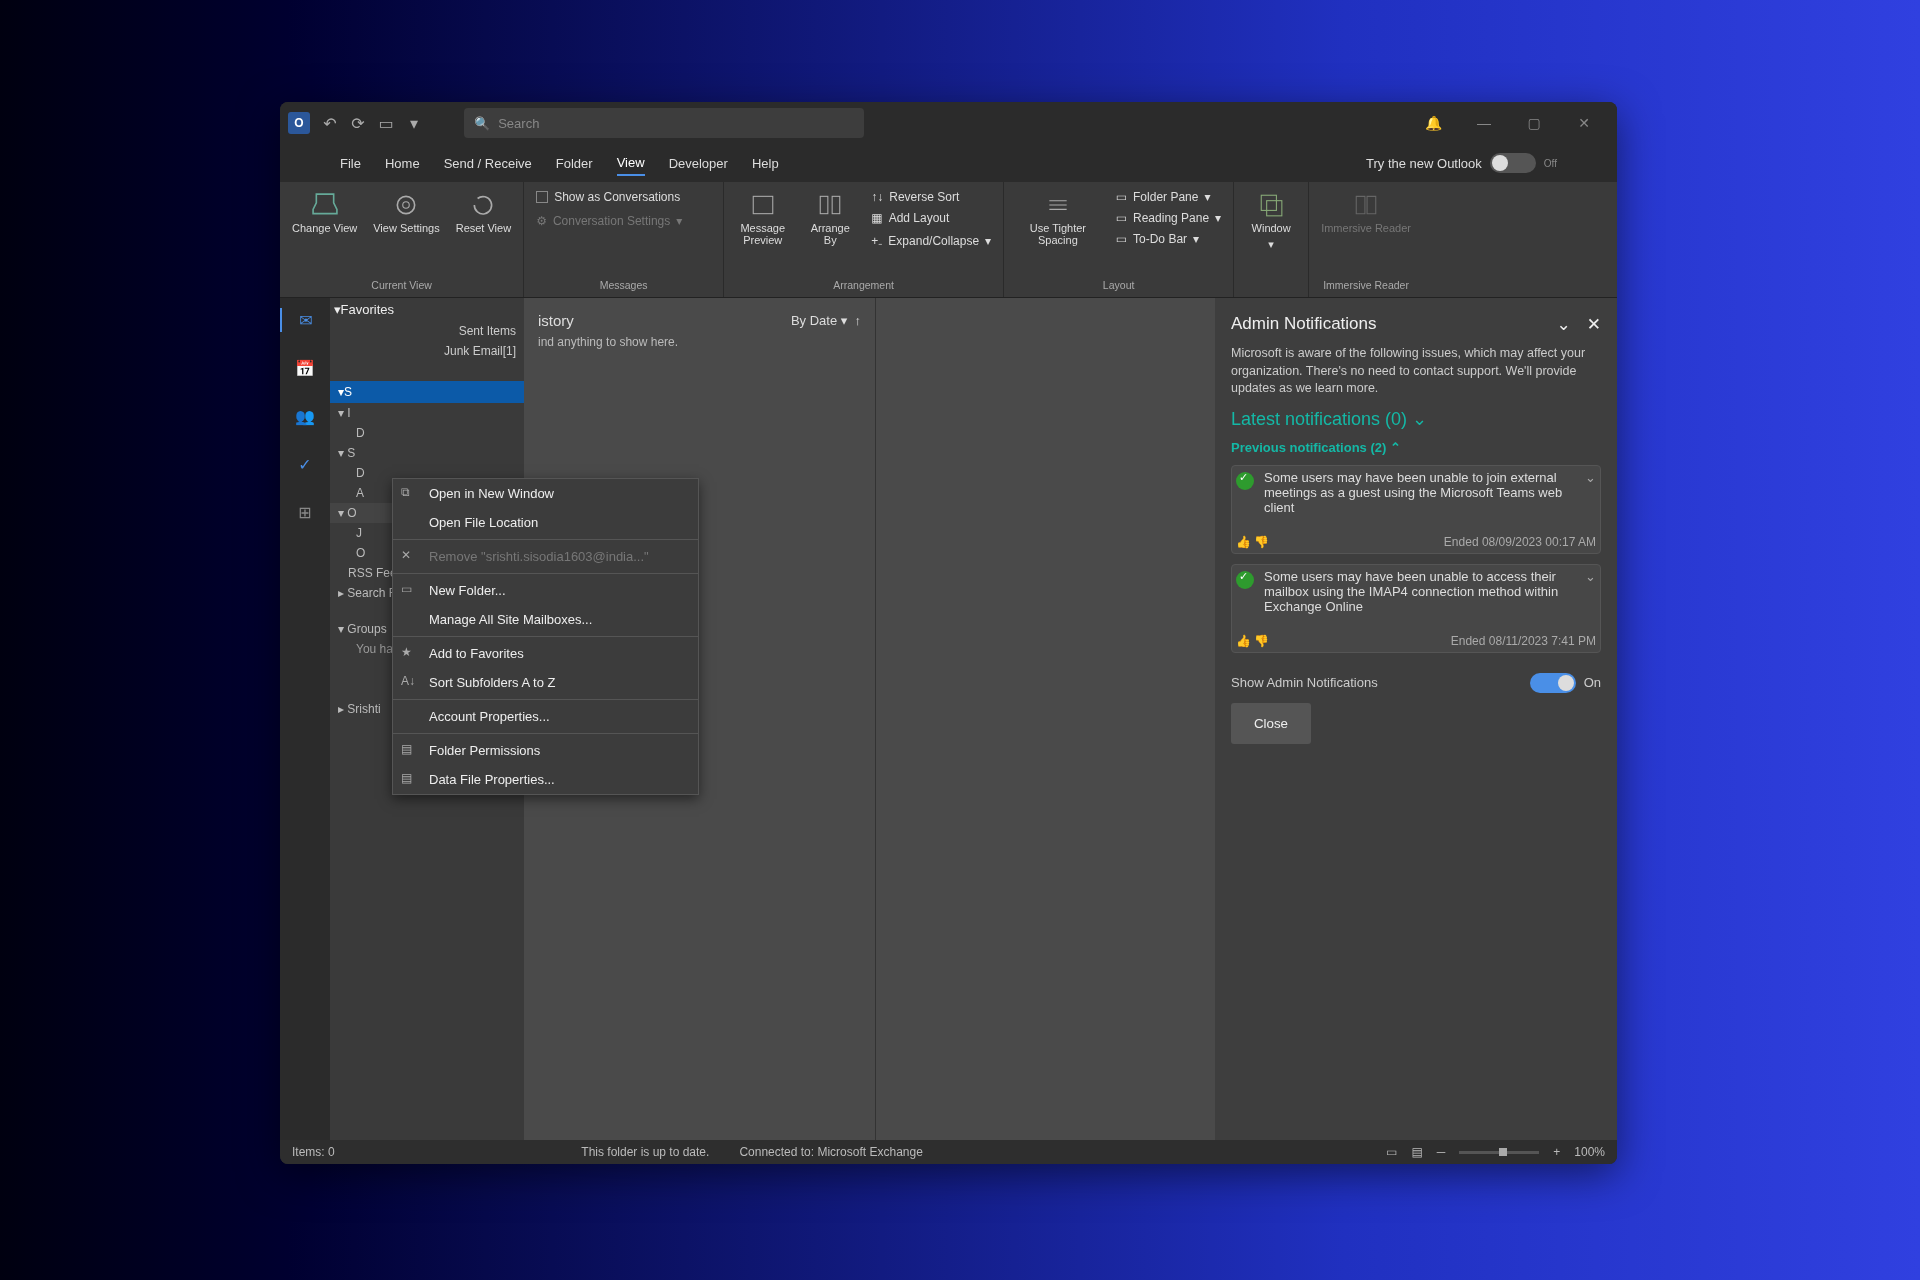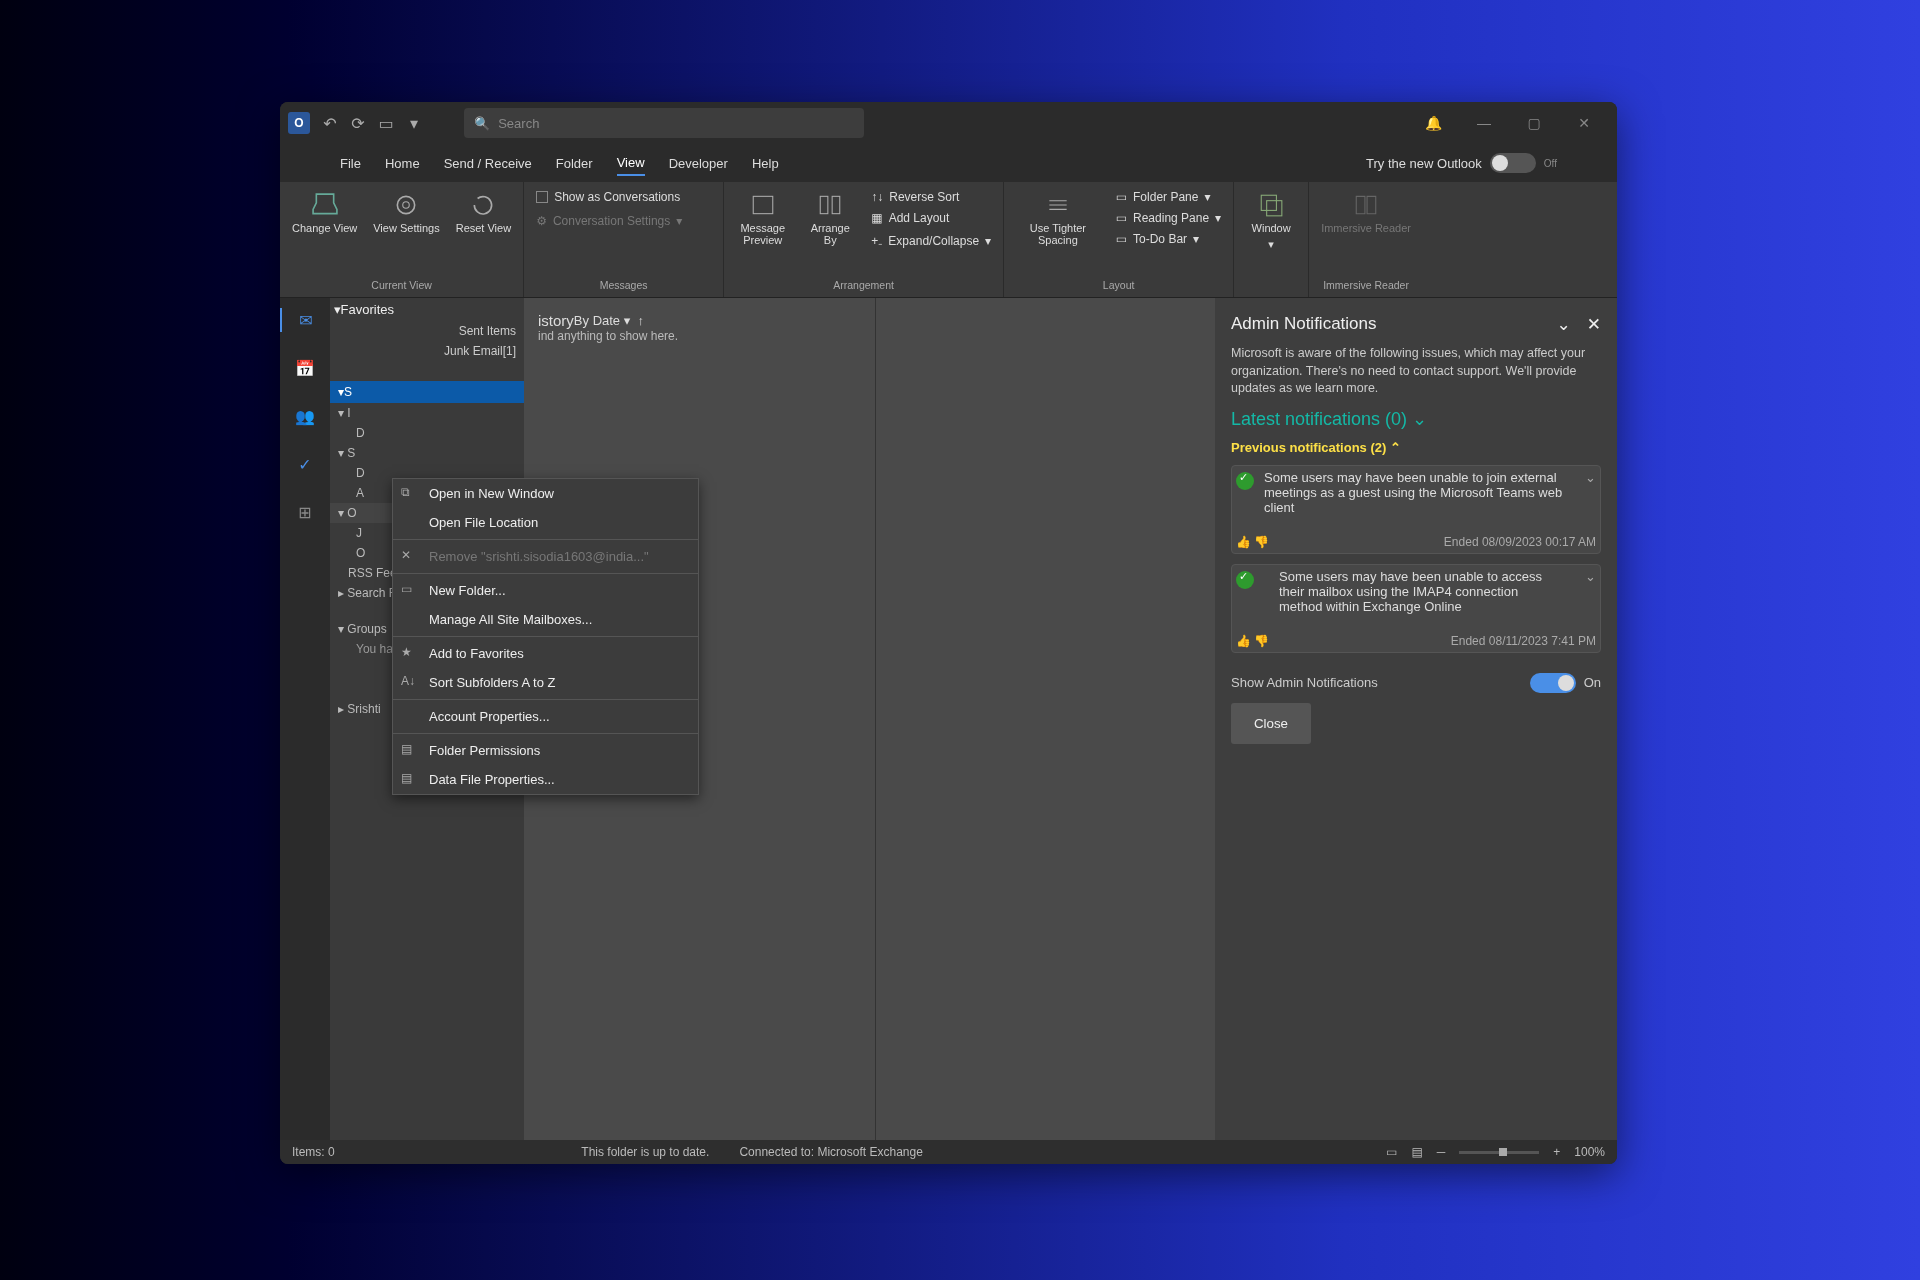--- a/index.html
+++ b/index.html
@@ -30,21 +30,21 @@
 .body { flex: 1; display: flex; overflow: hidden; }
 .navrail { width: 50px; background: #2b2b2b; display: flex; flex-direction: column; align-items: center; padding-top: 10px; gap: 24px; color: #888; }
 .navrail .nicon { width: 24px; height: 24px; display:flex; align-items:center; justify-content:center; }
 .navrail .nicon.active { color: #4a8fe7; border-left: 2px solid #4a8fe7; padding-left: 0; width: 100%; }
 .foldertree { width: 194px; background: #3a3a3a; color: #ddd; font-size: 13px; overflow: hidden; }
 .fthead { font-size: 13px; padding: 4px 4px; color: #eee; }
 .ftitem { padding: 3px 8px 3px 18px; font-size: 12px; color: #ccc; display: flex; justify-content: flex-end; }
 .ftline { padding: 3px 8px; font-size: 12px; color: #bbb; }
 .fthighlight { background: #0c5aa8; color: #fff; padding: 4px 8px; font-size: 12px; }
 .msglist { flex: 1; background: #4a4a4a; padding: 14px; font-size: 13px; color: #ddd; position: relative; }
-.msglist .hdr { display: flex; align-items: center; }
+.msglist .hdr { display: flex; justify-content: space-between; align-items: center; margin-bottom: 6px; }
 .preview { width: 340px; background: #4a4a4a; border-left: 1px solid #333; }
 .adminpane { width: 402px; background: #3e3e3e; padding: 16px; display: flex; flex-direction: column; gap: 10px; font-size: 13px; color: #ccc; overflow-y: auto; }
 .adminpane h2 { font-size: 17px; font-weight: normal; color: #eee; display: flex; justify-content: space-between; }
 .card { background: #474747; border: 1px solid #555; border-radius: 4px; padding: 4px; display: flex; gap: 10px; }
 .card .ok { width: 18px; height: 18px; background: #2e9b2e; border-radius: 50%; flex-shrink: 0; margin-top: 2px; position: relative; }
 .card .ok::after { content:"✓"; color:#fff; font-size:11px; position:absolute; left:3px; top:-1px; }
 .card .txt { flex:1; color:#ddd; }
 .card .chev { color:#aaa; }
 .cardfoot { display:flex; justify-content: space-between; margin-top: 10px; font-size: 12px; color:#5a8a92; }
 .cardfoot .end { color:#aaa; }
@@ -252,35 +252,35 @@
 
     <div class="preview"></div>
 
     <div class="adminpane">
       <h2>
         <span>Admin Notifications</span>
         <span><span style="margin-right:16px">⌄</span><span>✕</span></span>
       </h2>
       <div style="font-size:12.5px;line-height:1.4">Microsoft is aware of the following issues, which may affect your organization. There's no need to contact support. We'll provide updates as we learn more.</div>
       <div style="color:#14b8a6;font-size:18px"><span>Latest notifications (0)</span> ⌄</div>
-      <div style="color:#fde047;font-size:13px;font-weight:600"><span>Previous notifications (2)</span> ⌃</div>
+      <div style="color:#14b8a6;font-size:13px;font-weight:600"><span>Previous notifications (2)</span> ⌃</div>
 
       <div class="card" style="flex-direction:column">
         <div style="display:flex;gap:10px">
             <div class="ok"></div>
             <div class="txt">Some users may have been unable to join external meetings as a guest using the Microsoft Teams web client</div>
             <div class="chev">⌄</div>
           </div>
         <div class="cardfoot">
             <span>👍 👎</span>
             <span class="end">Ended 08/09/2023 00:17 AM</span>
           </div>
       </div>
       <div class="card" style="flex-direction:column">
-        <div style="display:flex;gap:25px">
+        <div style="display:flex;gap:10px">
             <div class="ok"></div>
             <div class="txt">Some users may have been unable to access their mailbox using the IMAP4 connection method within Exchange Online</div>
             <div class="chev">⌄</div>
           </div>
         <div class="cardfoot">
             <span>👍 👎</span>
             <span class="end">Ended 08/11/2023 7:41 PM</span>
           </div>
       </div>
 

